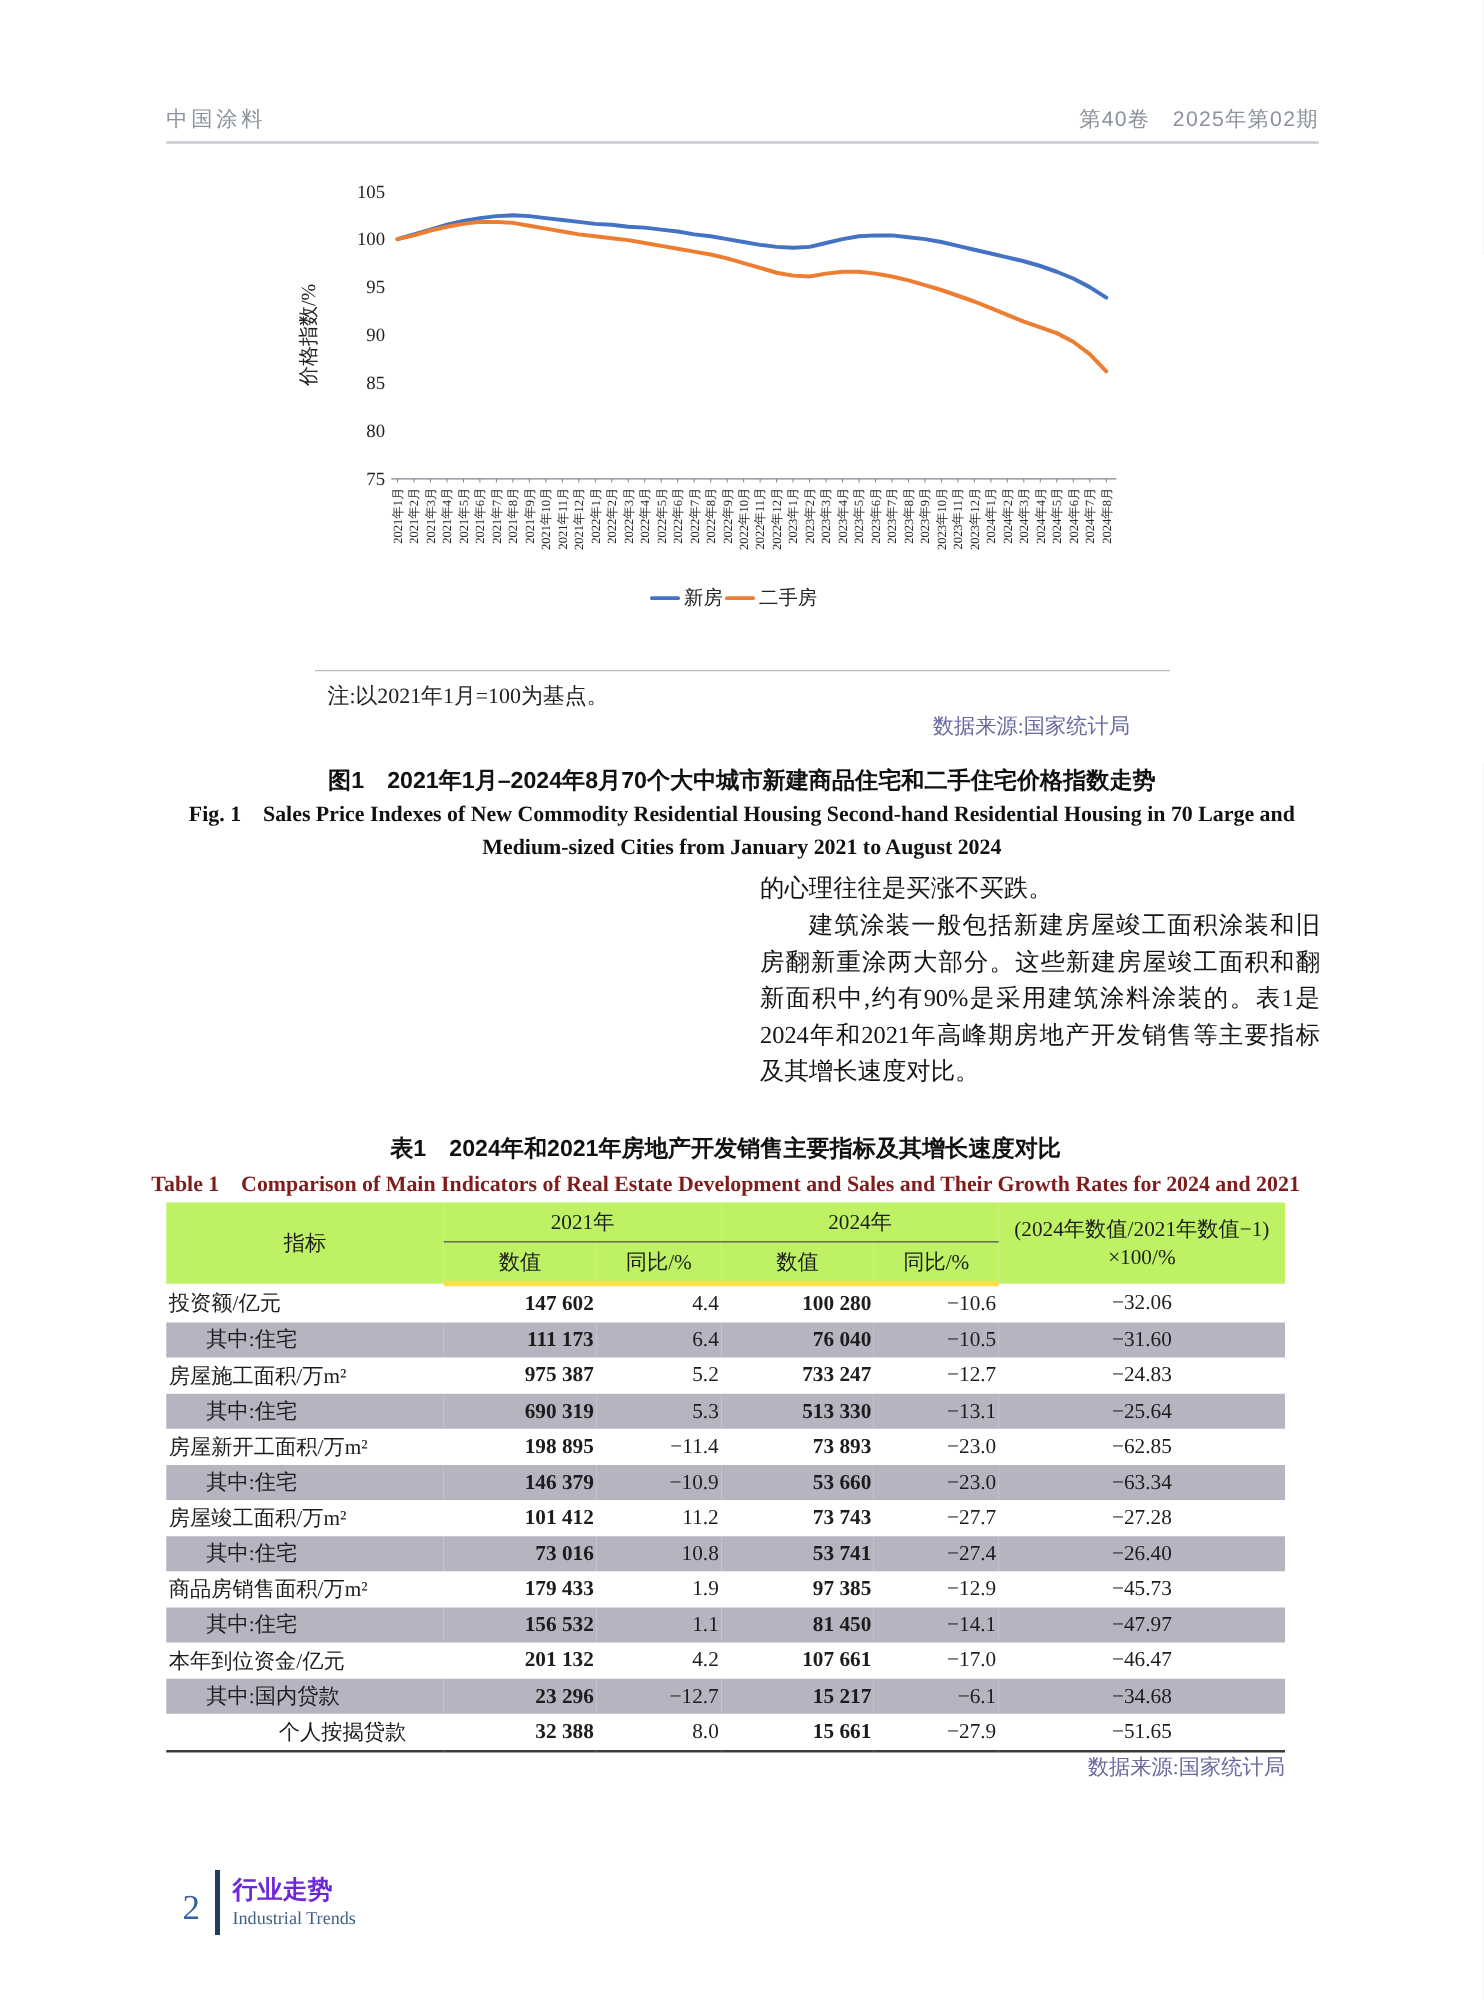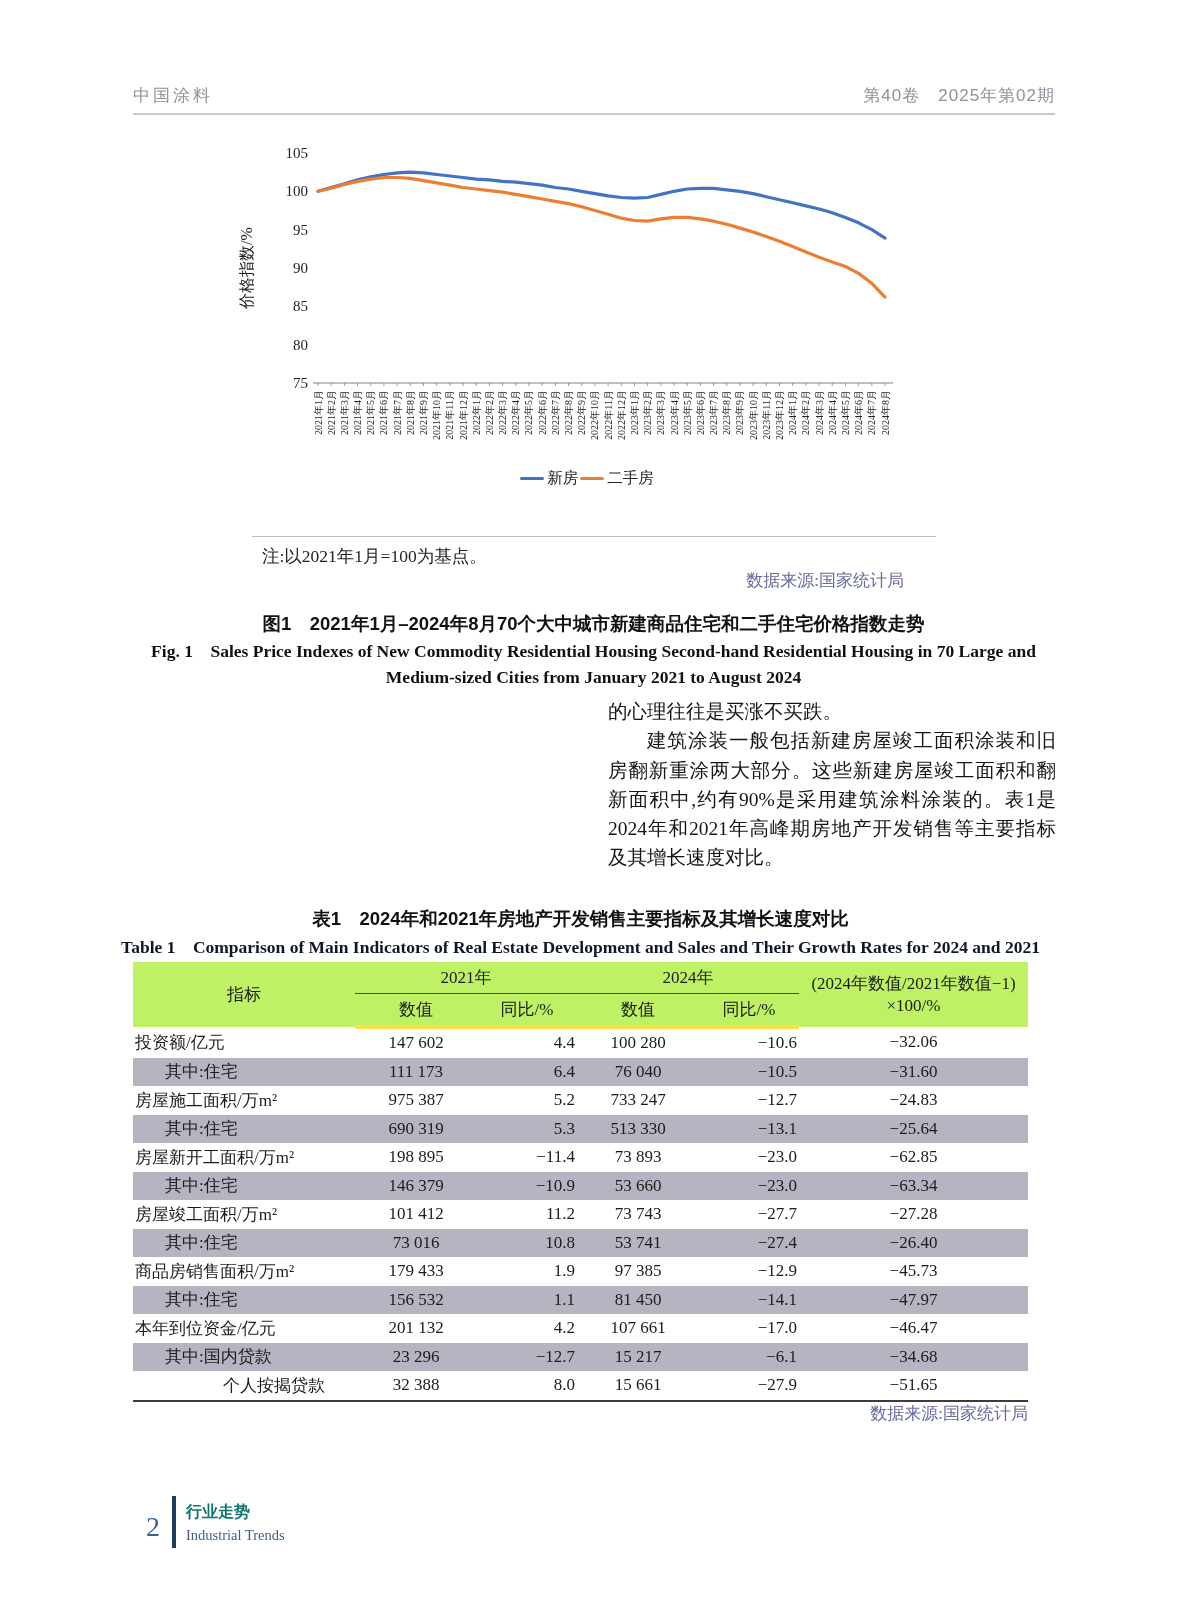--- a/index.html
+++ b/index.html
@@ -57,55 +57,55 @@
   .body-col p{margin:0;}
   .body-col p.indent{text-indent:2em;}
   
   .tbl-caption-zh{
     position:absolute;left:133px;top:906px;width:895px;text-align:center;
     font-family:"Liberation Sans","DejaVu Sans",sans-serif;
     font-weight:bold;font-size:18.5px;color:#111;
   }
   .tbl-caption-en{
     position:absolute;left:120px;top:935px;width:921px;text-align:center;
-    font-weight:bold;font-size:17.5px;color:#0f172a;
+    font-weight:bold;font-size:17.5px;color:#7f1d1d;
   }
   table.data{
     position:absolute;left:133px;top:962px;width:895px;
     border-collapse:collapse;font-size:17px;color:#1c1c1c;
     border-bottom:2px solid #3c3c3c;
   }
   table.data thead{background:#bef264;}
   table.data thead tr:last-child th{border-bottom:4px solid #fde047;}
   table.data th{font-weight:normal;padding:4px 2px;}
   table.data th.group{border-bottom:1px solid #4a4a4a;}
   table.data th.ratio-head{line-height:22px;padding:2px 6px;}
   table.data td{height:28.5px;padding:0 2px;}
   table.data tr.shaded{background:#b4b5c0;}
   td.ind{text-align:left;padding-left:16px;}
   td.ind.indent-1{padding-left:32px;}
   td.ind.indent-2{padding-left:90px;}
-  td.num{text-align:center;padding-right:34px;}
+  td.num{text-align:right;padding-right:34px;font-weight:bold;}
   td.yoy{text-align:right;padding-right:32px;}
   td.ratio{text-align:center;padding-right:46px;}
   .col-ind{width:222px;} .col-v1{width:122px;} .col-y1{width:100px;}
   .col-v2{width:122px;} .col-y2{width:100px;} .col-r{width:229px;}
   .tbl-source{
     position:absolute;left:133px;top:1402px;width:895px;text-align:right;
     font-size:17px;color:#666a9e;
   }
   
   .page-footer{position:absolute;left:138px;top:1496px;display:flex;align-items:center;}
   .page-footer .pagenum{
     font-size:28px;color:#35629b;width:30px;text-align:center;margin-top:10px;
   }
   .page-footer .vbar{width:4px;height:52px;background:#1e3c60;margin:0 10px 0 4px;}
   .page-footer .sec-zh{
     font-family:"Liberation Sans","DejaVu Sans",sans-serif;
-    font-weight:bold;font-size:16px;color:#0f766e;line-height:26px;
+    font-weight:bold;font-size:20px;color:#6d28d9;line-height:26px;
   }
   .page-footer .sec-en{
     font-size:14.5px;color:#3d5f86;line-height:20px;
   }
 </style>
 </head>
 <body>
 
 <div class="page">
 

